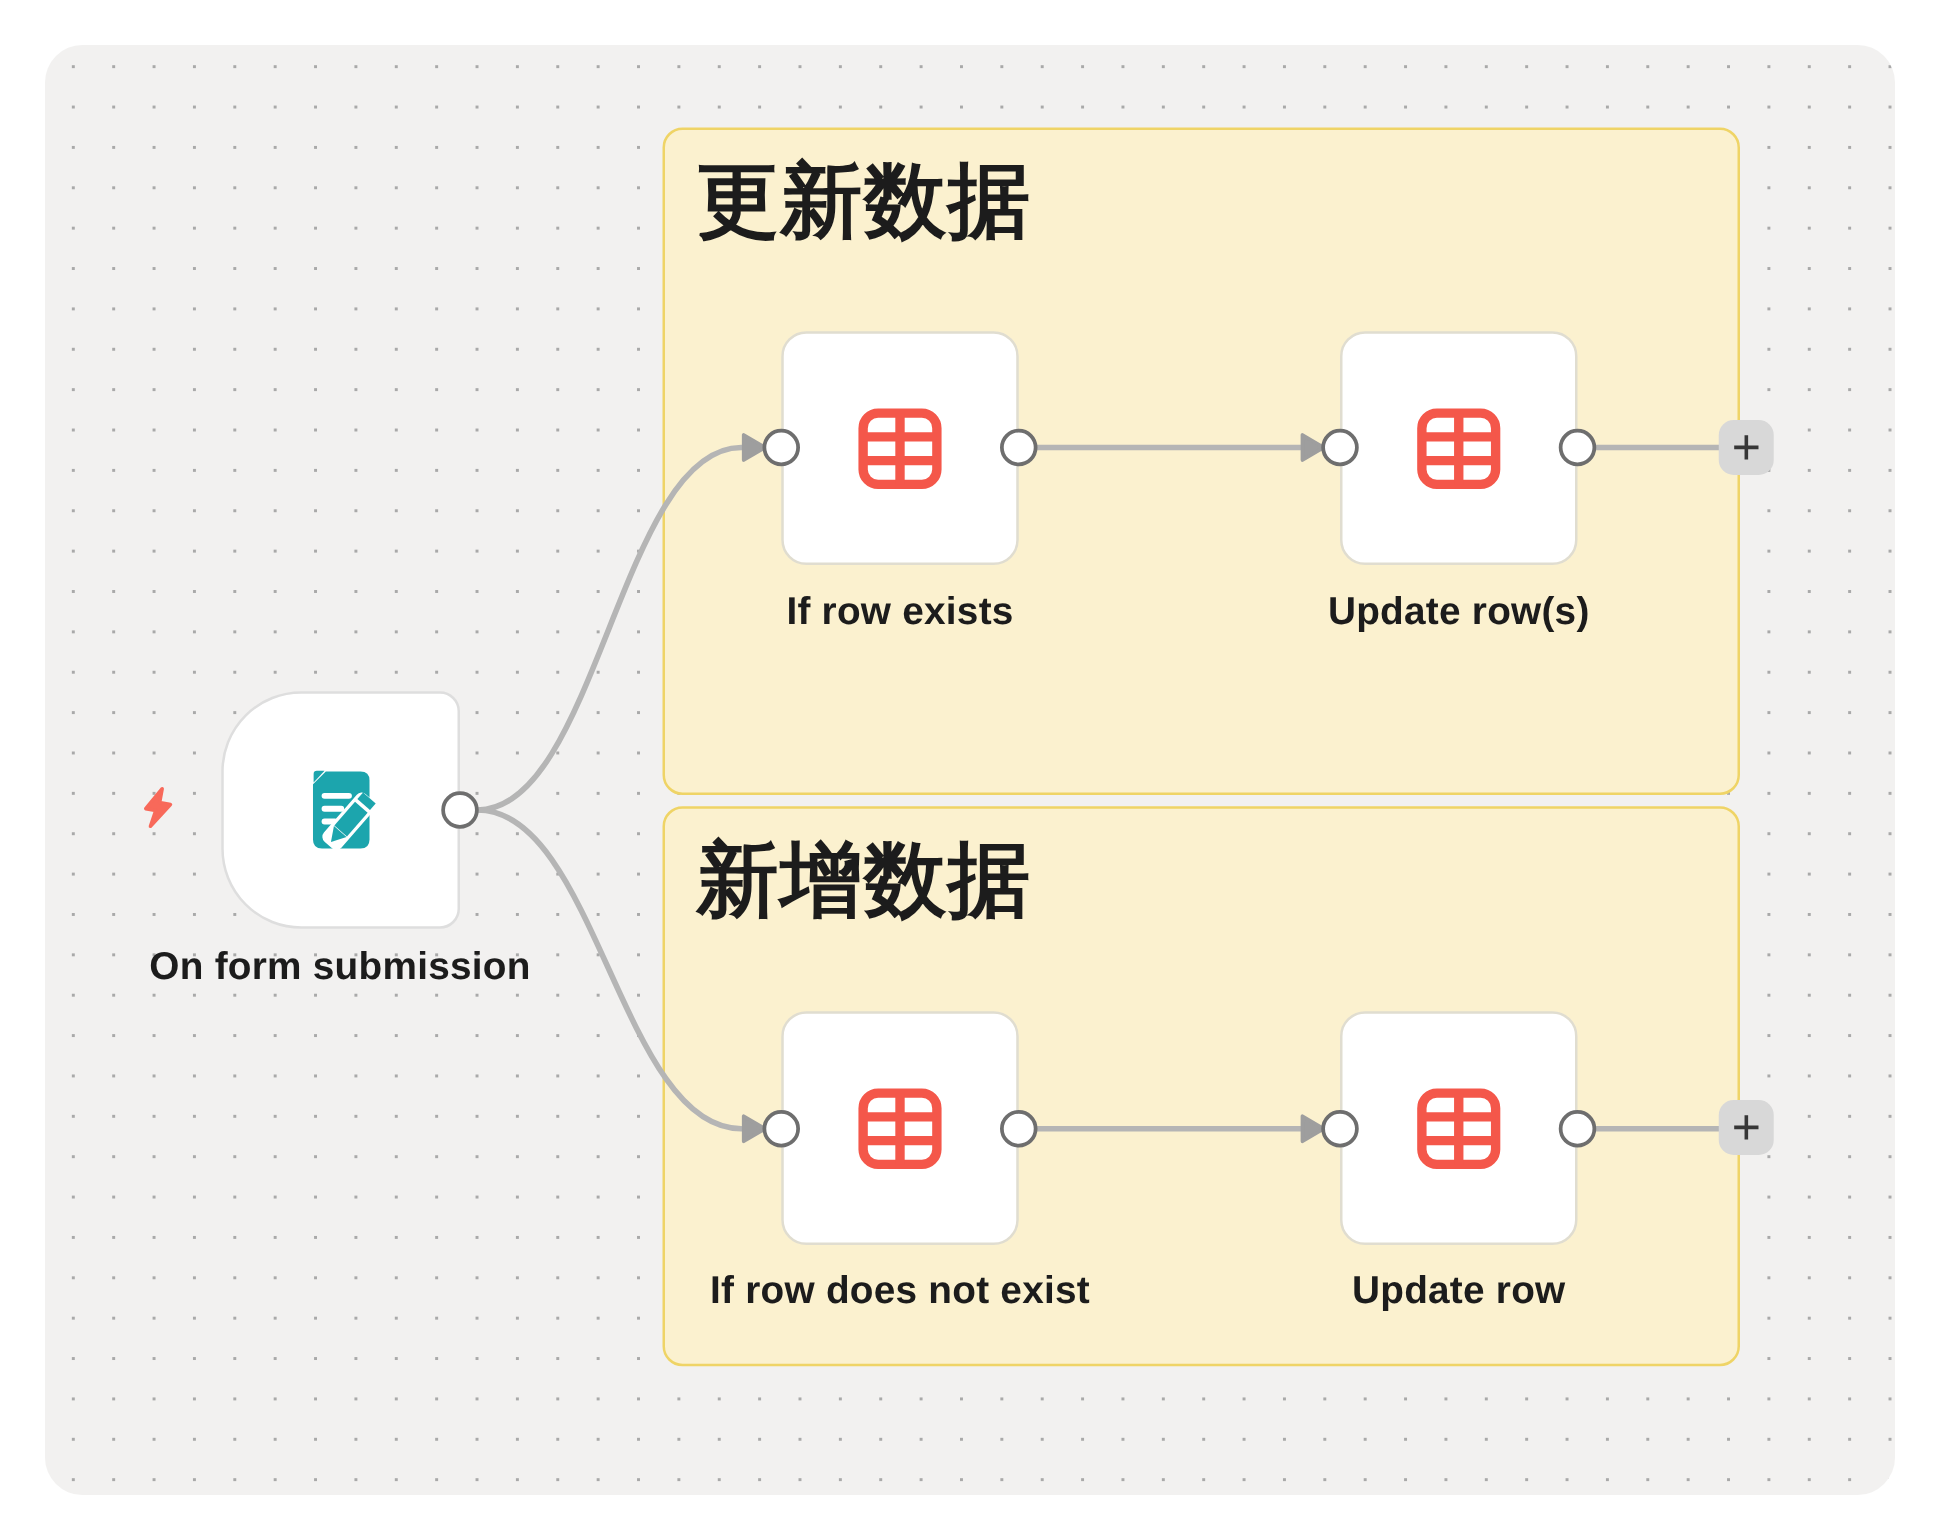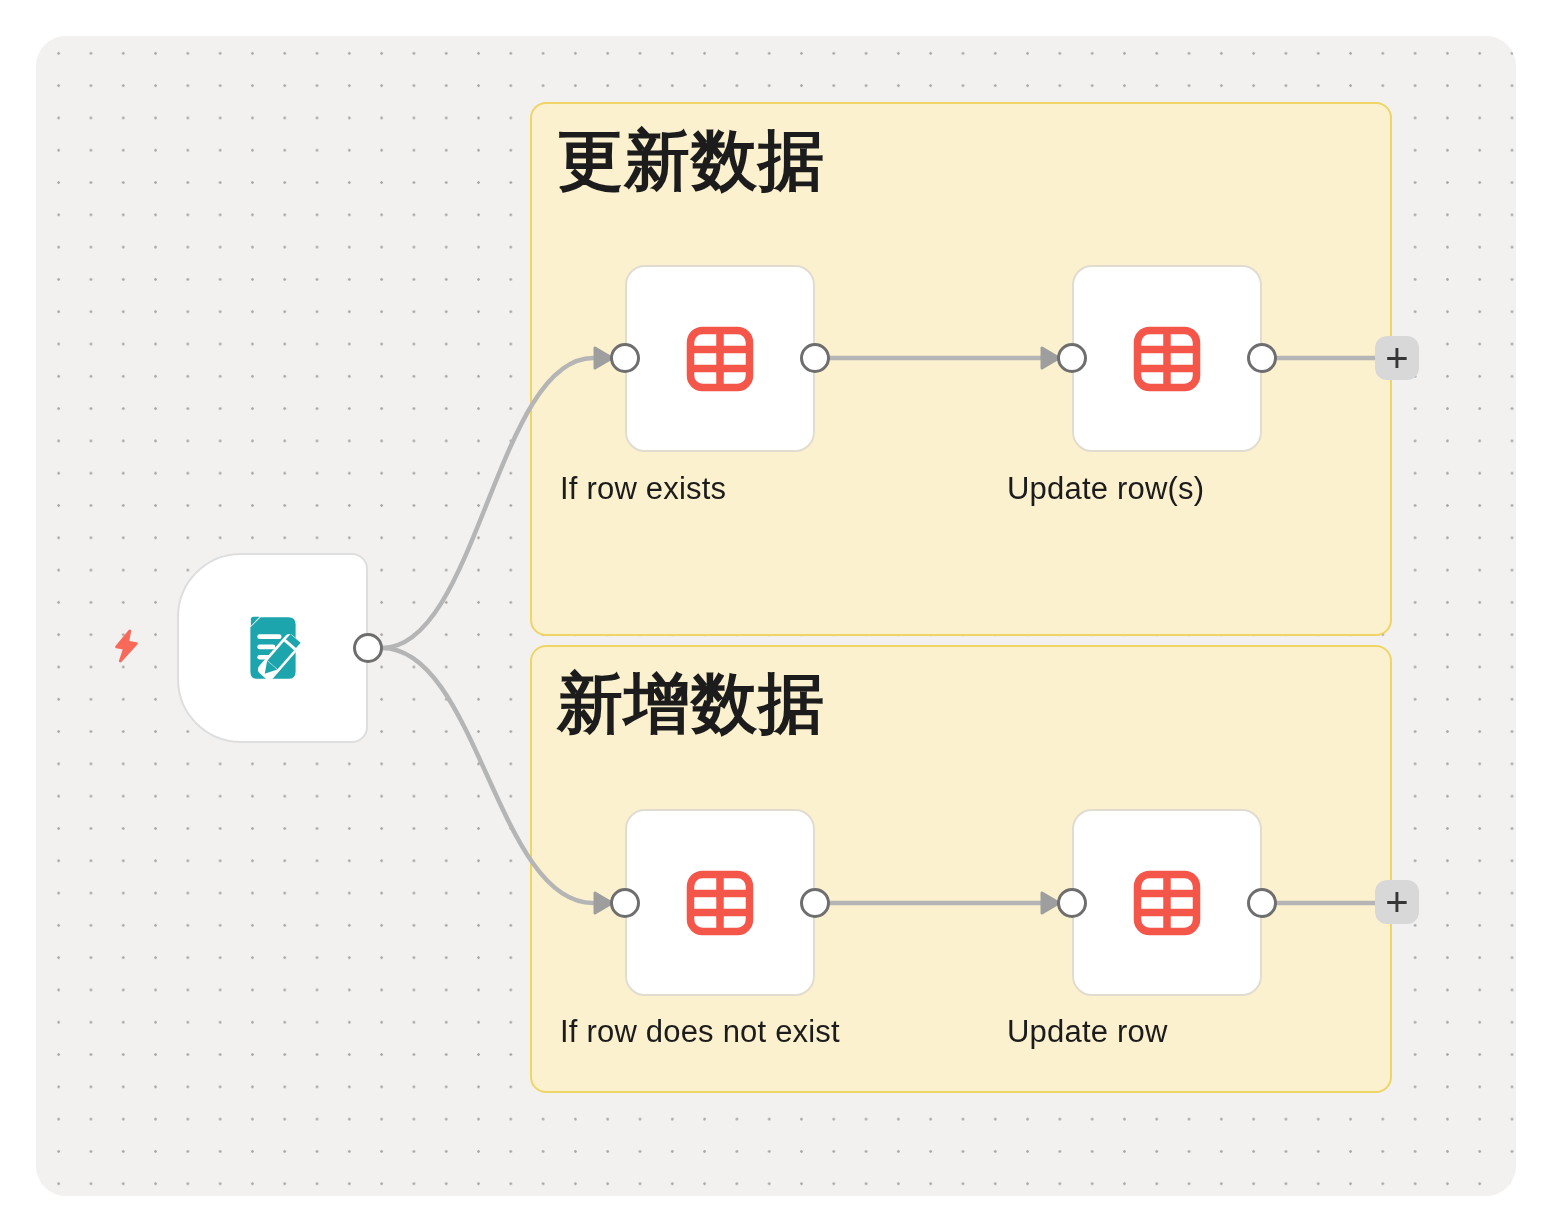--- a/index.html
+++ b/index.html
@@ -40,21 +40,21 @@
   }
   .node-a{left:589px;top:229px;} .node-b{left:1036px;top:229px;}
   .node-c{left:589px;top:773px;} .node-d{left:1036px;top:773px;}
   .trigger-node{
     position:absolute;left:141px;top:517px;width:191px;height:190px;background:#ffffff;
     border:2.5px solid var(--trigger-border);border-radius:64px 16px 16px 64px;
     box-sizing:border-box;display:flex;align-items:center;justify-content:center;
   }
   .bolt{position:absolute;left:74px;top:591px;width:32px;height:38px;}
   .node-label{
-    position:absolute;width:320px;font-size:31px;font-weight:400;
+    position:absolute;width:320px;text-align:center;font-size:31px;font-weight:700;
     color:var(--text);letter-spacing:0.2px;white-space:nowrap;
   }
   .lbl-trigger{left:76px;top:719px;}
   .lbl-a{left:524px;top:435px;} .lbl-b{left:971px;top:435px;}
   .lbl-c{left:524px;top:978px;} .lbl-d{left:971px;top:978px;}
   .edges{position:absolute;left:0;top:0;width:1480px;height:1160px;pointer-events:none;}
   .edge{stroke:var(--link-gray);stroke-width:4.5;fill:none;stroke-linecap:round;}
   .in-arrow{fill:var(--arrow-gray);stroke:var(--arrow-gray);stroke-width:3;stroke-linejoin:round;}
   .port{fill:#ffffff;stroke:var(--connector-stroke);stroke-width:3;}
   .plus-btn{
@@ -129,20 +129,21 @@
   </div>
   <div class="node node-d">
     <svg width="68" height="66" viewBox="0 0 68 66">
       <rect class="icon-table" x="4.5" y="4.5" width="59" height="57" rx="12"></rect>
       <line class="icon-table" x1="34" y1="4.5" x2="34" y2="61.5"></line>
       <line class="icon-table" x1="4.5" y1="23.5" x2="63.5" y2="23.5"></line>
       <line class="icon-table" x1="4.5" y1="42.5" x2="63.5" y2="42.5"></line>
     </svg>
   </div>
 
+  <div class="node-label lbl-trigger">On form submission</div>
   <div class="node-label lbl-a">If row exists</div>
   <div class="node-label lbl-b">Update row(s)</div>
   <div class="node-label lbl-c">If row does not exist</div>
   <div class="node-label lbl-d">Update row</div>
 
   <svg class="edges" viewBox="0 0 1480 1160">
 
     <path class="edge" d="M346,612 C441,612 461,322 557,322"></path>
     <path class="edge" d="M346,612 C441,612 461,867 557,867"></path>
 

